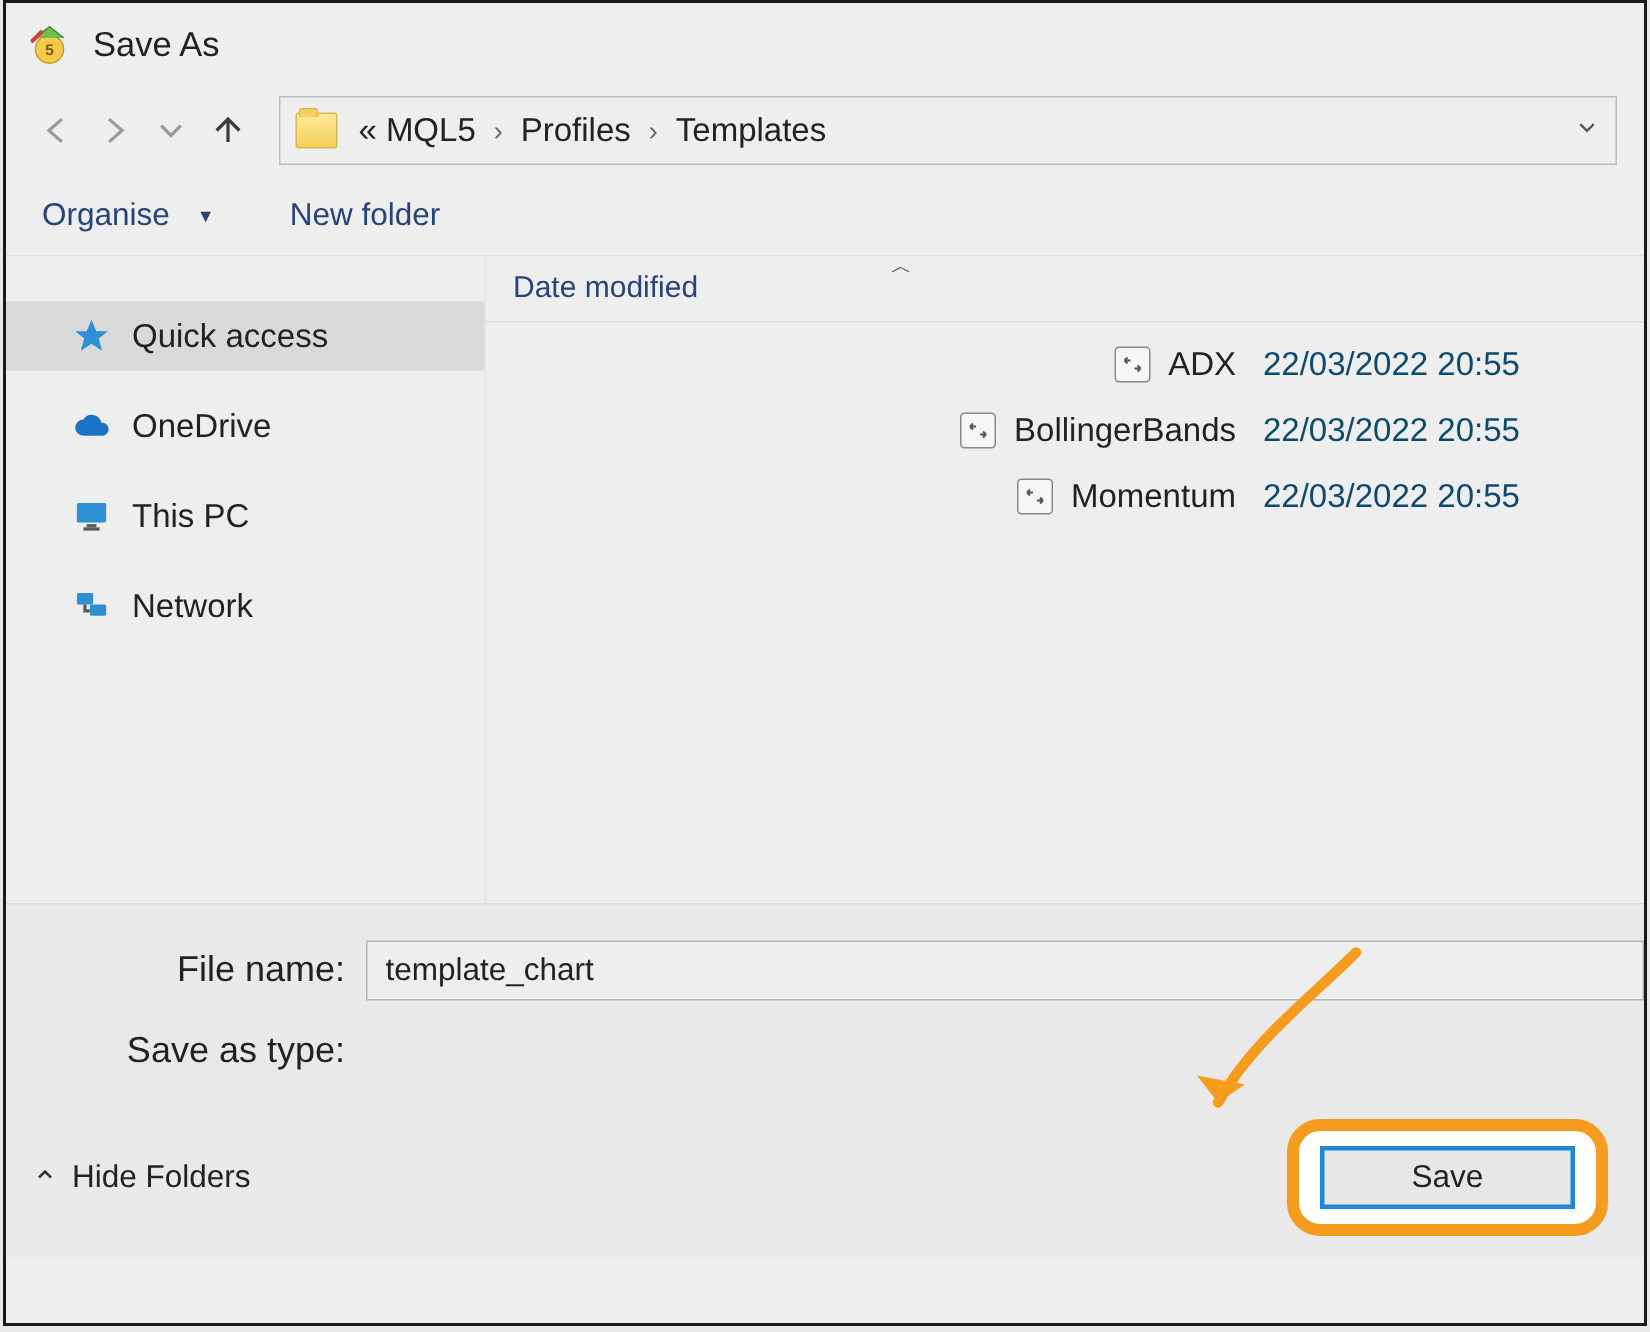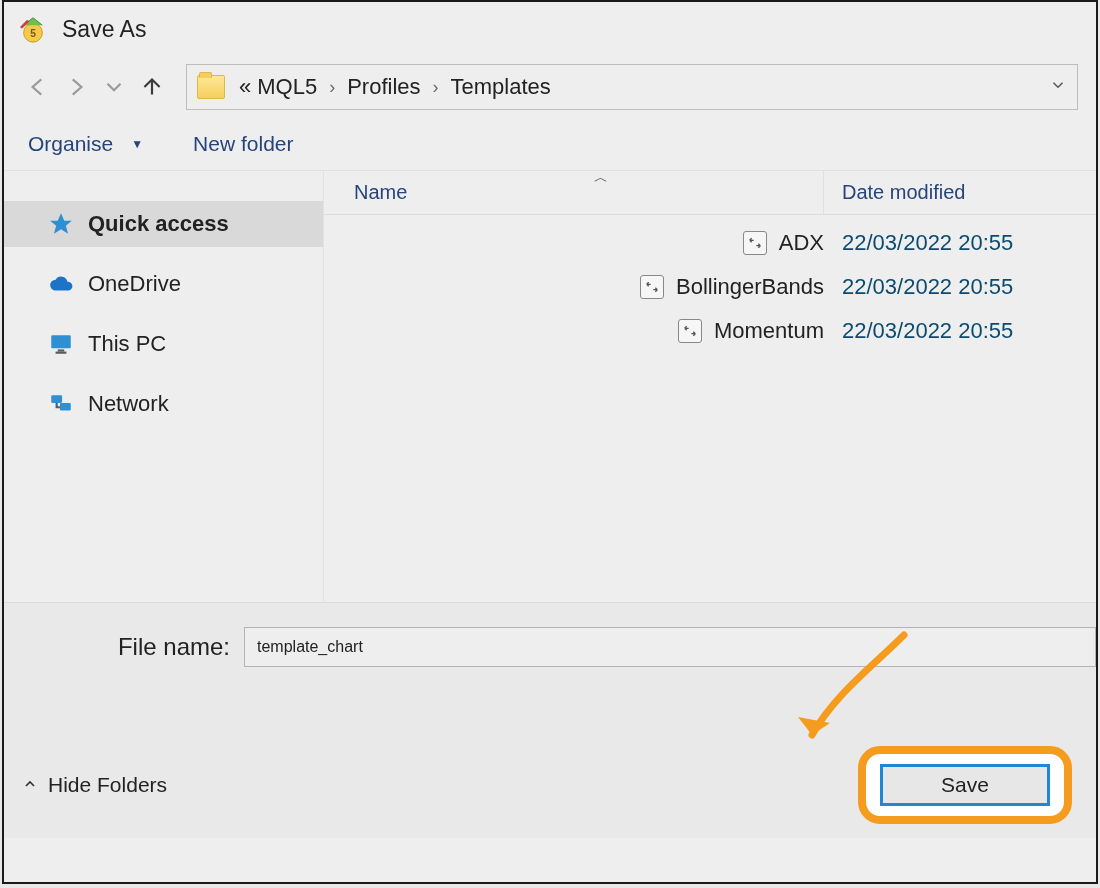--- a/index.html
+++ b/index.html
@@ -90,21 +90,20 @@
   }
   .side-item {
     display:flex; align-items:center;
     height:46px; padding:0 36px 0 44px;
     font-size:22px; color:#222;
     gap:14px;
     margin-bottom:14px;
   }
   .side-item.selected {
     background:#d9d9d9;
-    font-weight:bold;
   }
   .ico { width:26px; height:26px; flex:0 0 26px; display:flex; align-items:center; justify-content:center;}
   .ico svg{width:26px;height:26px;}
 
   .filepane {
     flex:1;
     background:#eeeeee;
     position:relative;
     display:flex;
     flex-direction:column;
@@ -146,21 +145,21 @@
     height:44px; margin-bottom:10px;
   }
   .form-label {
     width:240px; text-align:right; padding-right:14px;
     font-size:24px; color:#222;
   }
   .form-field {
     flex:1; height:40px;
     border:1px solid #b4b4b4;
     background:#eeeeee;
-    font-size:16px; color:#222;
+    font-size:21px; color:#222;
     padding:0 12px;
     display:flex; align-items:center;
   }
 
   .footer {
     position:absolute; left:0; right:0; bottom:14px;
     display:flex; align-items:center;
     padding:0 18px;
   }
   .hide-folders {
@@ -303,21 +302,20 @@
               <path d="M8 11 L8 15 L11 15" stroke="#5a5a5a" stroke-width="2" fill="none"></path>
             </svg>
         </span>
         <span>Network</span>
       </div>
     </div>
 
     <div class="filepane">
       <div class="col-headers">
         <span class="sort-ind">︿</span>
-        <div class="col-name">Name</div>
         <div class="col-date">Date modified</div>
       </div>
       <div class="rows">
         <div class="row">
           <div class="cell-name">
             <span class="tpl-icon">
                 <svg viewBox="0 0 24 24">
                   <path d="M4 8h6M4 8l3-3M4 8l3 3 M20 16h-6M20 16l-3-3M20 16l-3 3"></path>
                 </svg>
               </span>
@@ -350,20 +348,21 @@
       </div>
     </div>
   </div>
 
   <div class="bottom">
     <div class="form-row">
       <div class="form-label">File name:</div>
       <div class="form-field">template_chart</div>
     </div>
     <div class="form-row">
+      <div class="form-label">Save as type:</div>
     </div>
 
     <div class="arrow-annot">
       <svg viewBox="0 0 140 140">
         <path d="M120 10 C 90 40, 50 70, 28 110" stroke="#f59b1d" stroke-width="7" fill="none" stroke-linecap="round"></path>
         <path d="M28 110 L14 92 L46 98 Z" fill="#f59b1d"></path>
       </svg>
     </div>
 
     <div class="footer">

